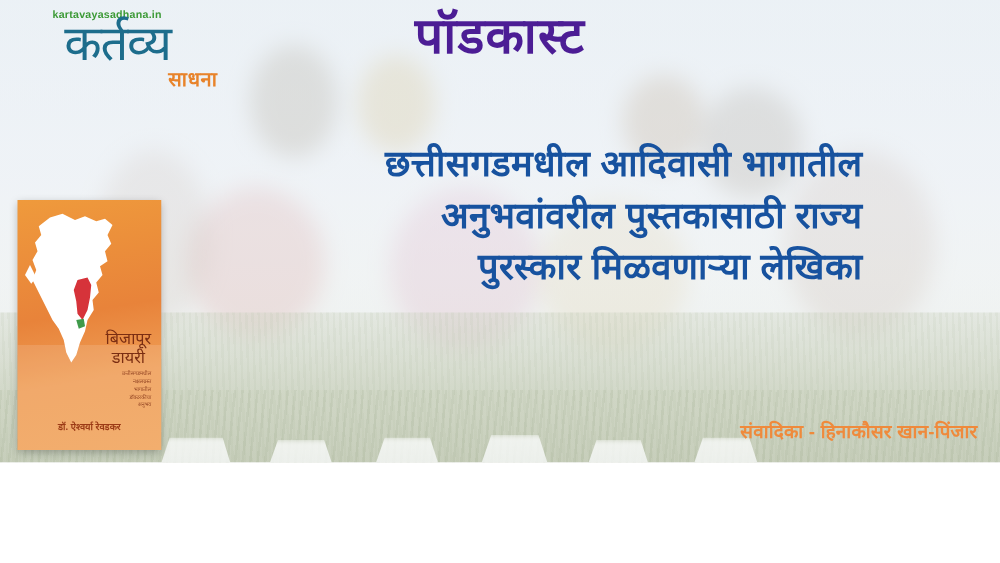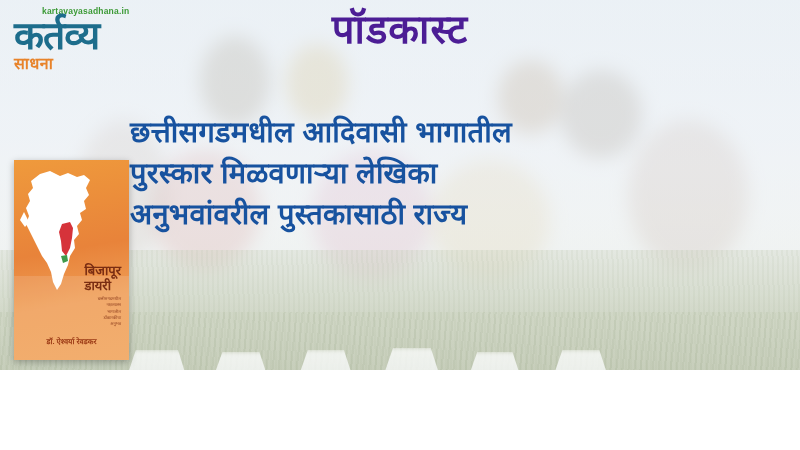--- a/index.html
+++ b/index.html
@@ -76,31 +76,31 @@
     font-size: 8.5px;
     font-weight: bold;
     letter-spacing: .2px;
     margin-left: 28px;
     margin-bottom: 1px;
     white-space: nowrap;
   }
   .logo-main {
     color: #1d6d8c;
     font-size: 39px;
-    font-weight: bold;
+    font-weight: normal;
     line-height: .96;
     letter-spacing: -1px;
-    text-align: left;
+    text-align: center;
     font-family: "Liberation Sans", sans-serif;
   }
   .logo-sub {
     color: #e8832a;
     font-size: 16px;
     font-weight: bold;
-    text-align: left;
+    text-align: right;
     letter-spacing: .5px;
     margin-top: -2px;
   }
 
   
   .podcast-title {
     position: absolute;
     top: 8px;
     left: 0;
     width: 800px;
@@ -111,21 +111,21 @@
     letter-spacing: 1px;
     line-height: 1.05;
   }
 
   
   .body-copy {
     position: absolute;
     left: 130px;
     top: 112px;
     width: 560px;
-    text-align: left;
+    text-align: right;
     color: #17529f;
     font-size: 29px;
     font-weight: bold;
     line-height: 1.42;
     letter-spacing: .3px;
   }
   .body-copy .line { display: block; white-space: nowrap; }
   .name-hl { color: #e0362a; }
 
   
@@ -162,24 +162,24 @@
     position: absolute;
     left: 6px;
     top: 8px;
     width: 82px;
     height: 128px;
   }
   .book-title {
     position: absolute;
     right: 8px;
     top: 104px;
-    text-align: left;
+    text-align: center;
     color: #7a2d12;
     font-size: 13px;
-    font-weight: bold;
+    font-weight: normal;
     line-height: 1.12;
   }
   .book-subtitle {
     position: absolute;
     right: 8px;
     top: 136px;
     text-align: right;
     color: #8a3b1c;
     font-size: 4.2px;
     line-height: 1.5;
@@ -229,24 +229,25 @@
   <div class="logo">
     <div class="logo-site">kartavayasadhana.in</div>
     <div class="logo-main">कर्तव्य</div>
     <div class="logo-sub">साधना</div>
   </div>
 
   <div class="podcast-title">पॉडकास्ट</div>
 
   <div class="body-copy">
     <span class="line">छत्तीसगडमधील आदिवासी भागातील</span>
+    <span class="line">अनुभवांवरील  पुस्तकासाठी राज्य</span>
     <span class="line">पुरस्कार  मिळवणाऱ्या लेखिका</span>
-    <span class="line">अनुभवांवरील  पुस्तकासाठी राज्य</span>
-  </div>
-
+  </div>
+
+  <div class="credit">संवादिका - हिनाकौसर खान-पिंजार</div>
 
   <div class="book">
     <div class="book-band"></div>
     <svg class="book-map" viewBox="0 0 82 128">
       <path fill="#ffffff" d="M20 6 L30 3 L40 8 L48 5 L57 9 L64 7 L70 12 L66 20 L69 27 L64 33 L66 41 L60 45 L62 52 L57 58 L59 66 L54 72 L55 80 L50 88 L48 97 L44 106 L41 116 L37 122 L33 114 L31 104 L27 95 L22 88 L18 80 L14 72 L10 64 L6 56 L9 48 L6 40 L10 33 L8 26 L13 20 L11 13 Z"></path>
       <path fill="#ffffff" d="M4 44 L0 52 L5 59 L9 54 Z"></path>
       <path fill="#d6333a" d="M42 56 L50 54 L53 60 L52 70 L50 80 L46 88 L42 83 L41 73 L39 64 Z"></path>
       <path fill="#3f9a4a" d="M41 88 L47 87 L48 93 L43 95 Z"></path>
     </svg>
     <div class="book-title">

